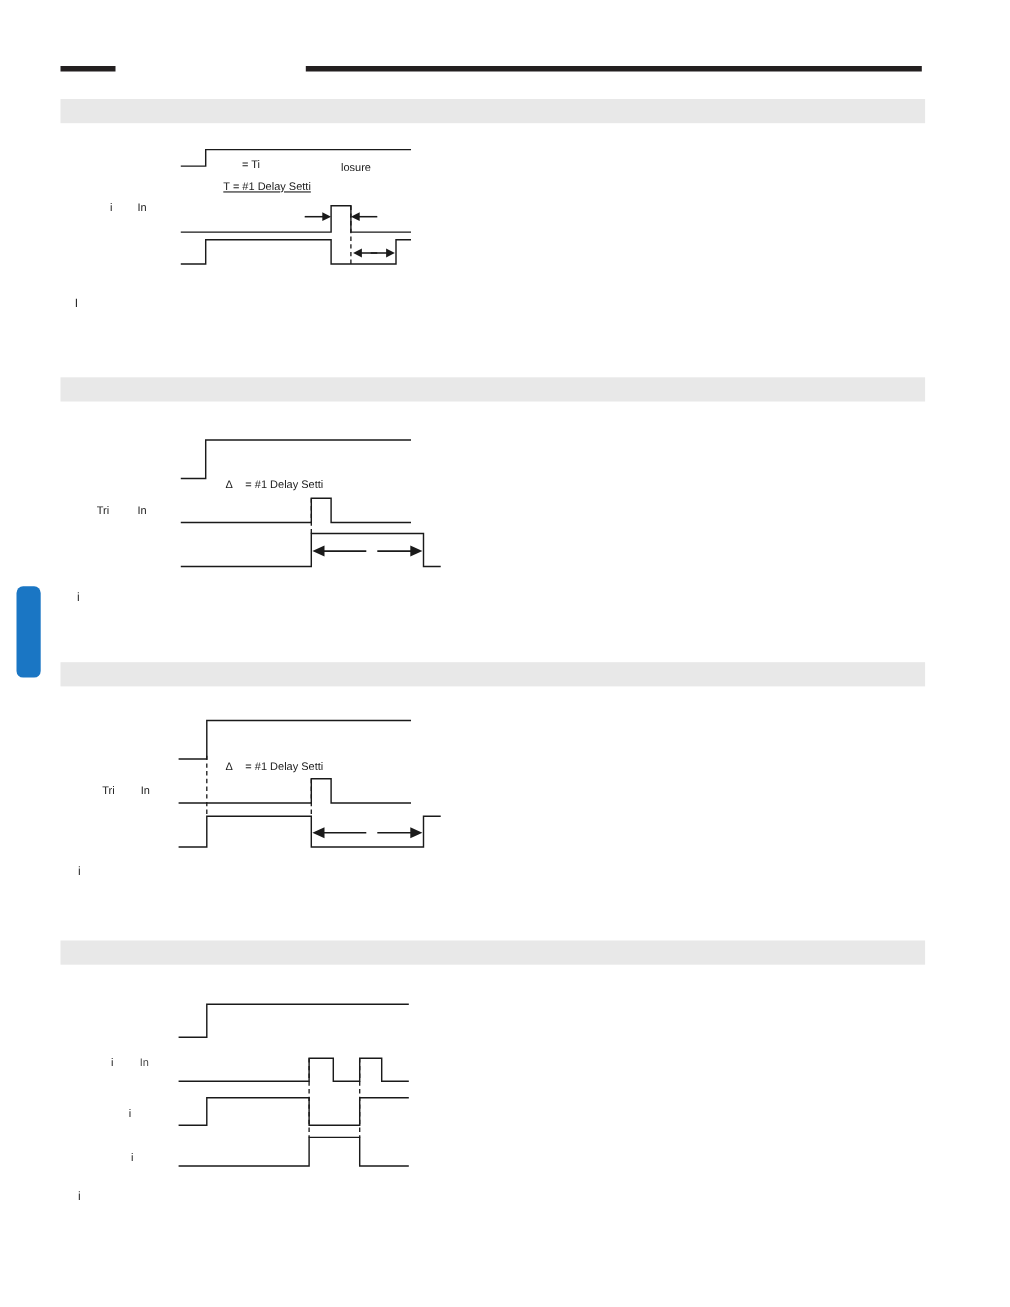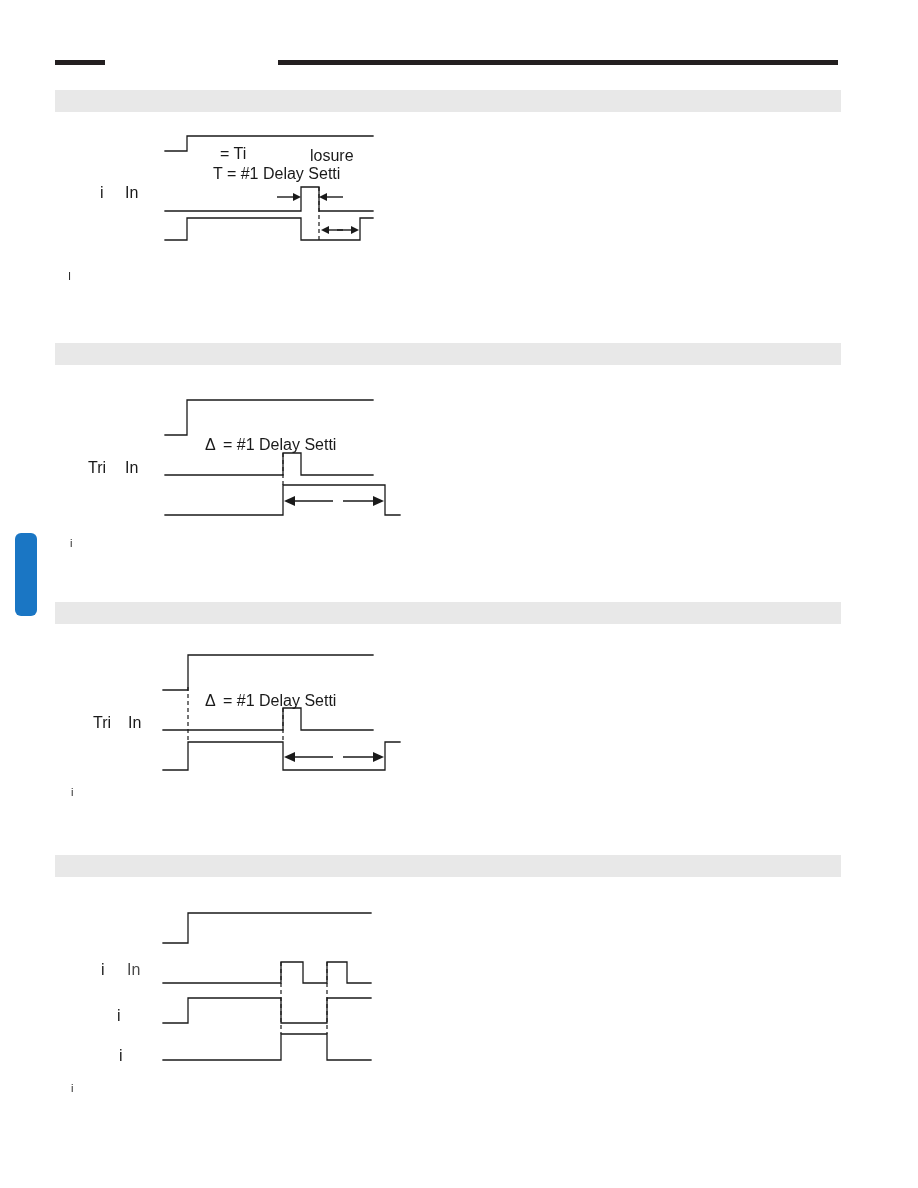--- a/index.html
+++ b/index.html
@@ -26,21 +26,21 @@
   }
 
   
   .figure{position:absolute;}
   .figure svg{display:block;overflow:visible;}
 
   
   .lbl{
     position:absolute;
     font-family:"Liberation Sans","DejaVu Sans",sans-serif;
-    font-size:16px;line-height:1;color:#1a1a1a;white-space:nowrap;
+    font-size:10px;line-height:1;color:#1a1a1a;white-space:nowrap;
   }
   .lbl.faint{color:#4a4a4a;}
   .lbl.mark{font-size:11px;color:#2b2b2b;}
 </style>
 </head>
 <body>
 
 <div class="page">
 
   <div class="rule rule-left"></div>
@@ -49,21 +49,21 @@
   <div class="side-tab"></div>
 
   <div class="band" style="top:90px;"></div>
 
   <div class="figure" style="left:55px;top:125px;width:380px;height:150px;">
 
     <span class="lbl" style="left:45px;top:60px;">i</span>
     <span class="lbl" style="left:70px;top:60px;">In</span>
     <span class="lbl" style="left:165px;top:21px;">= Ti</span>
     <span class="lbl" style="left:255px;top:23px;">losure</span>
-    <span class="lbl" style="left:158px;top:41px;">T  = #1 Delay Setti</span>
+    <span class="lbl" style="left:148px;top:41px;text-decoration:underline;">T  = #1 Delay Setti</span>
 
     <svg width="380" height="150" viewBox="0 0 380 150">
       <g fill="none" stroke="#1a1a1a" stroke-width="1.3" stroke-linecap="square">
 
         <path d="M110,26 L132,26 L132,11 L318,11"></path>
 
         <path d="M110,86 L246,86 L246,62 L264,62 L264,86 L318,86"></path>
 
         <path d="M110,115 L132,115 L132,93 L246,93 L246,115 L305,115 L305,93 L318,93"></path>
       </g>

